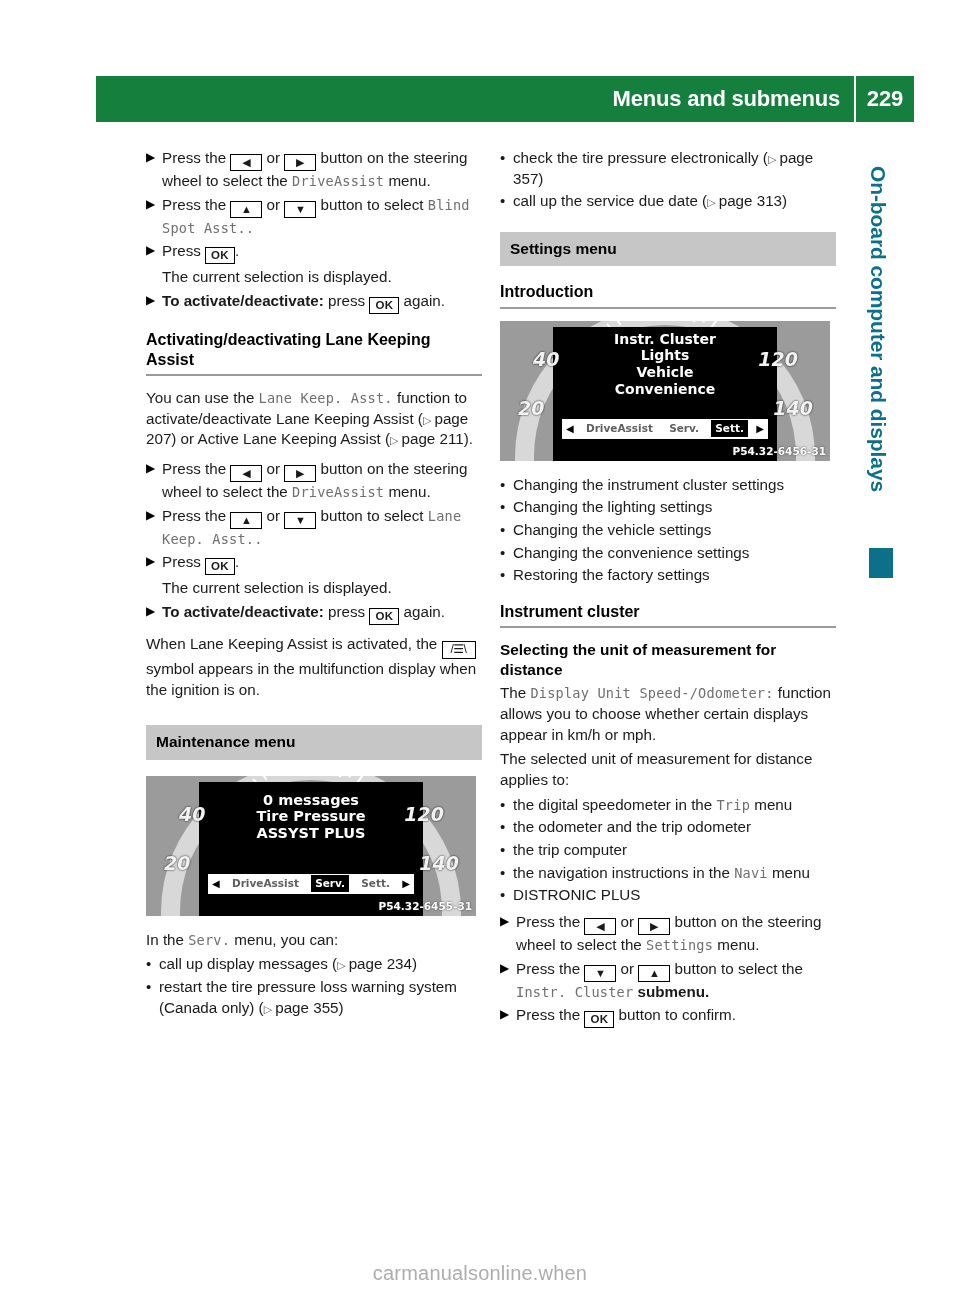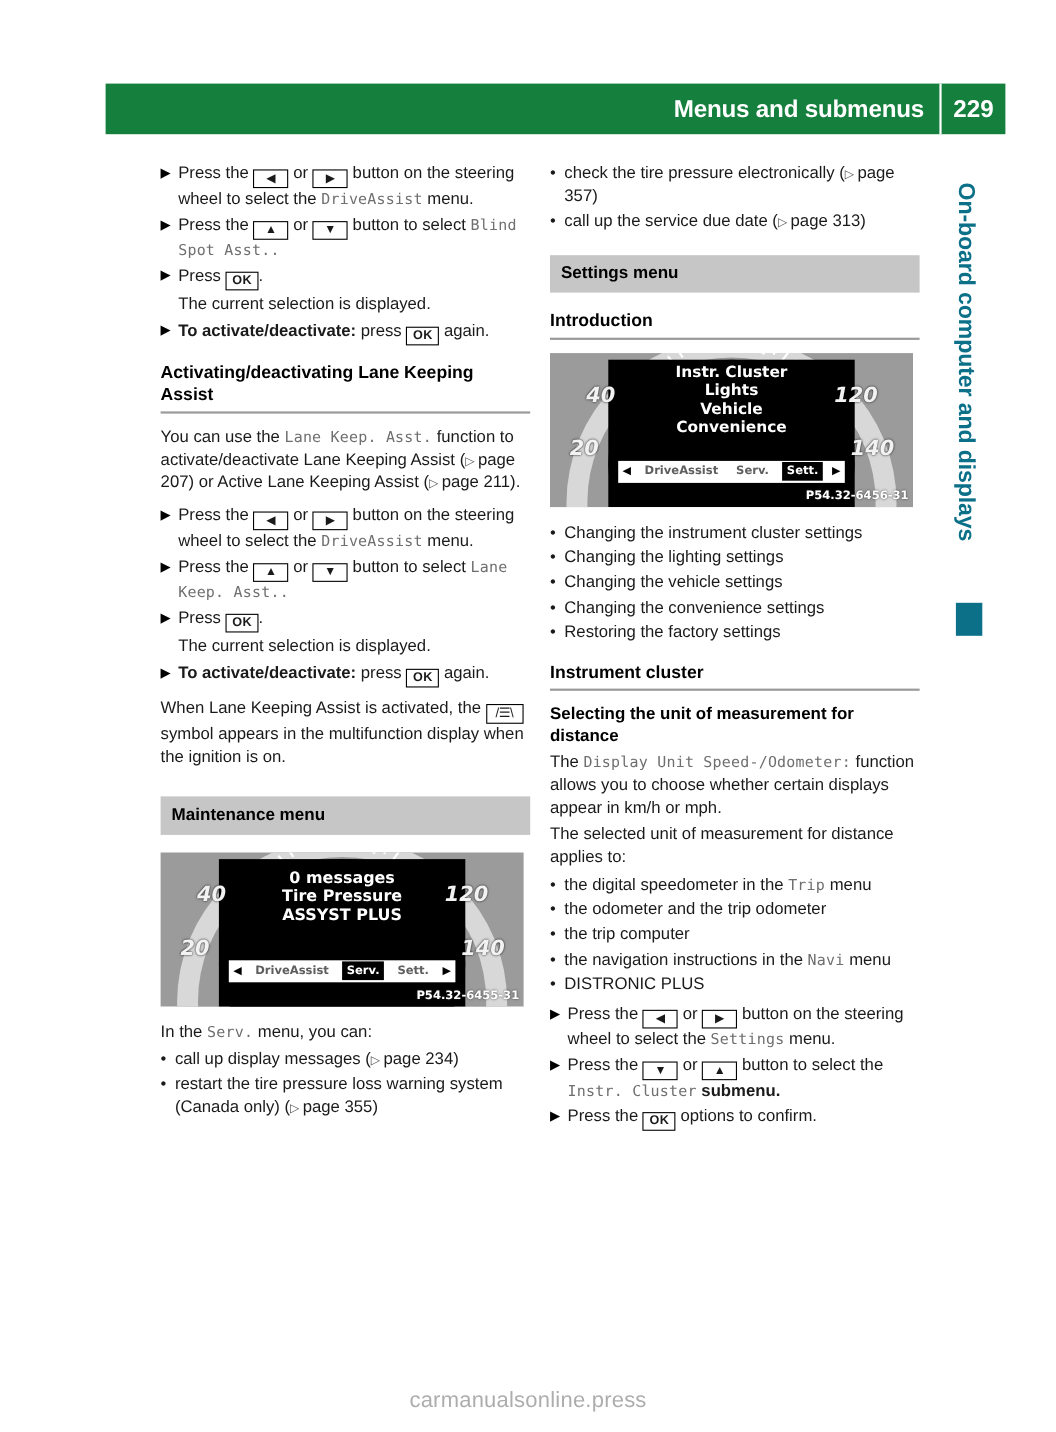--- a/index.html
+++ b/index.html
@@ -455,19 +455,19 @@
         <div class="step">
           <div class="step-marker">▶</div>
           <div class="step-body"><span>Press the </span><span class="key key-arrow"><span>◀</span></span><span> or </span><span class="key key-arrow"><span>▶</span></span><span> button on the steering wheel to select the </span><span class="mono">Settings</span><span> menu.</span></div>
         </div>
         <div class="step">
           <div class="step-marker">▶</div>
           <div class="step-body"><span>Press the </span><span class="key key-arrow"><span>▼</span></span><span> or </span><span class="key key-arrow"><span>▲</span></span><span> button to select the </span><span class="mono">Instr. Cluster</span><span style="font-weight: bold;"> submenu.</span></div>
         </div>
         <div class="step">
           <div class="step-marker">▶</div>
-          <div class="step-body"><span>Press the </span><span class="key key-ok">OK</span><span> options to confirm.</span></div>
+          <div class="step-body"><span>Press the </span><span class="key key-ok">OK</span><span> button to confirm.</span></div>
         </div>
       </div>
   </div>
 </div>
 
-<div id="footer">carmanualsonline.press</div>
+<div id="footer">carmanualsonline.when</div>
 
 </body></html>

